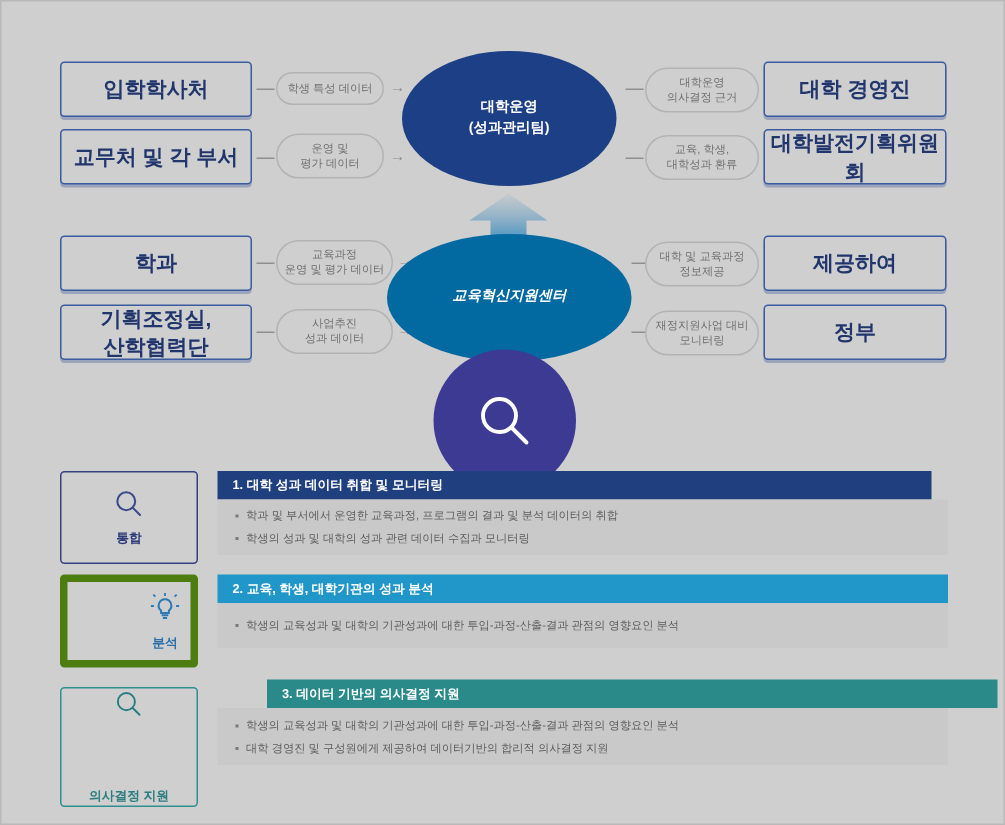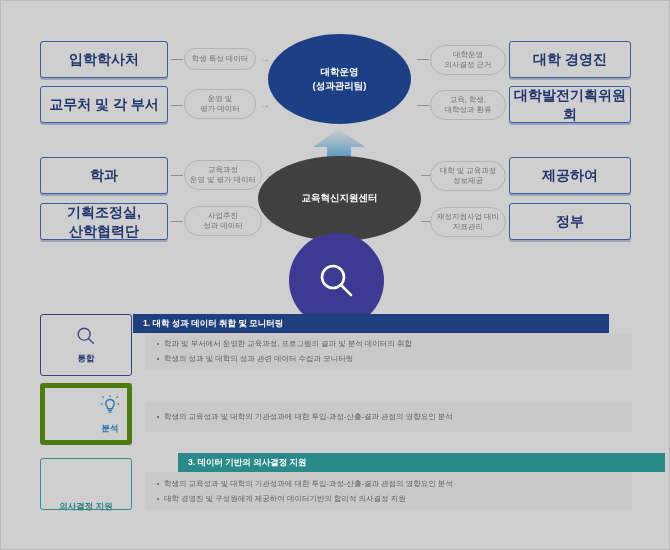--- a/index.html
+++ b/index.html
@@ -52,21 +52,21 @@
     line-height:1;
   }
   .ellipse{
     position:absolute;
     border-radius:50%;
     display:flex;align-items:center;justify-content:center;
     text-align:center;
     color:#fff;font-weight:bold;font-size:9.5px;line-height:1.5;
   }
   .ellipse.navy{background:#1d3f85;}
-  .ellipse.teal{background:#404040;}
+  .ellipse.teal{background:#0369a1;font-style:italic;}
 
   .searchcircle{
     position:absolute;
     border-radius:50%;
     background:#3c3a93;
     display:flex;align-items:center;justify-content:center;
   }
 
   
   .card{
@@ -206,21 +206,21 @@
 
   <div class="dash" style="left:420px;top:174px;width:12px;"></div>
   <div class="dash" style="left:420px;top:220px;width:12px;"></div>
 
   <div class="pill" style="left:429px;top:160px;width:76px;height:30px;flex-direction:column;">
     <span>대학 및 교육과정</span>
     <span>정보제공</span>
   </div>
   <div class="pill" style="left:429px;top:206px;width:76px;height:30px;flex-direction:column;">
     <span>재정지원사업 대비</span>
-    <span>지표관리</span>
+    <span>모니터링</span>
   </div>
 
   <div class="arrow" style="left:508px;top:169px;">→</div>
   <div class="arrow" style="left:508px;top:215px;">→</div>
 
   <div class="srcbox" style="left:508px;top:156px;width:122px;height:37px;">
     <span>제공하여</span>
   </div>
   <div class="srcbox" style="left:508px;top:202px;width:122px;height:37px;">
     <span>정부</span>
@@ -248,36 +248,39 @@
       <line x1="10.6" y1="19" x2="13.4" y2="19" stroke="#2a7ab5" stroke-width="1.3"></line>
       <line x1="12" y1="2.3" x2="12" y2="4.3" stroke="#2a7ab5" stroke-width="1.2"></line>
       <line x1="4.6" y1="11" x2="2.6" y2="11" stroke="#2a7ab5" stroke-width="1.2"></line>
       <line x1="21.4" y1="11" x2="19.4" y2="11" stroke="#2a7ab5" stroke-width="1.2"></line>
       <line x1="5.6" y1="4.8" x2="4.2" y2="3.4" stroke="#2a7ab5" stroke-width="1.2"></line>
       <line x1="18.4" y1="4.8" x2="19.8" y2="3.4" stroke="#2a7ab5" stroke-width="1.2"></line>
     </svg>
     <span class="lbl">분석</span>
   </div>
 
-  <div class="card c3" style="left:39px;top:457px;width:92px;height:52px;gap:45px;">
+  <div class="card c3" style="left:39px;top:457px;width:92px;height:80px;gap:45px;">
     <svg width="22" height="22" viewBox="0 0 24 24">
       <circle cx="10" cy="10" r="6.5" fill="none" stroke="#2a7d80" stroke-width="1.5"></circle>
       <line x1="15" y1="15" x2="20" y2="20" stroke="#2a7d80" stroke-width="1.5" stroke-linecap="round"></line>
     </svg>
     <span class="lbl">의사결정 지원</span>
   </div>
 
-  <div class="band b1" style="left:132px;top:313px;width:476px;height:19px;">
+  <div class="band b1" style="left:144px;top:313px;width:476px;height:19px;">
     <span>1. 대학 성과 데이터 취합 및 모니터링</span>
   </div>
   <div class="bullets" style="left:144px;top:332px;width:487px;height:37px;">
     <div class="bl">학과 및 부서에서 운영한 교육과정, 프로그램의 결과 및 분석 데이터의 취합</div>
     <div class="bl">학생의 성과 및 대학의 성과 관련 데이터 수집과 모니터링</div>
   </div>
 
+  <div class="band b2" style="left:144px;top:382px;width:487px;height:19px;">
+    <span>2. 교육, 학생, 대학기관의 성과 분석</span>
+  </div>
   <div class="bullets" style="left:144px;top:401px;width:487px;height:30px;">
     <div class="bl">학생의 교육성과 및 대학의 기관성과에 대한 투입-과정-산출-결과 관점의 영향요인 분석</div>
   </div>
 
   <div class="band b3" style="left:144px;top:452px;width:487px;height:19px;">
     <span>3. 데이터 기반의 의사결정 지원</span>
   </div>
   <div class="bullets" style="left:144px;top:471px;width:487px;height:38px;">
     <div class="bl">학생의 교육성과 및 대학의 기관성과에 대한 투입-과정-산출-결과 관점의 영향요인 분석</div>
     <div class="bl">대학 경영진 및 구성원에게 제공하여 데이터기반의 합리적 의사결정 지원</div>

